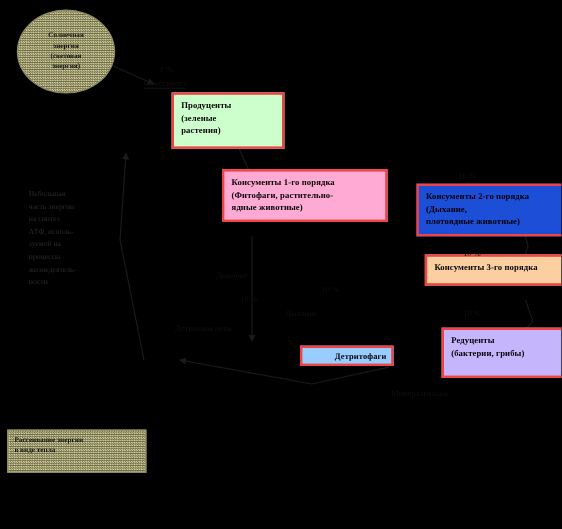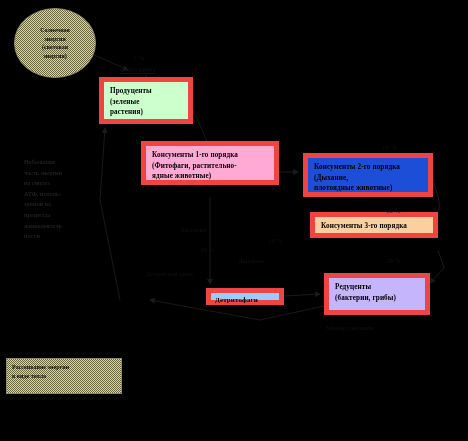--- a/index.html
+++ b/index.html
@@ -13,27 +13,28 @@
     height: 441px;
     background: #000000;
     font-family: "Liberation Serif", "DejaVu Serif", serif;
     overflow: hidden;
   }
 
   
   .node {
     position: absolute;
     box-sizing: border-box;
-    border: 5px solid #ef4444;
+    border: 2px solid #ef4444;
     color: #000000;
     font-weight: bold;
     font-size: 7.2px;
     line-height: 10.5px;
     padding: 4px 5px 3px 6px;
     letter-spacing: 0.1px;
+    margin-left: 44px;
   }
   .node .ln { display: block; white-space: nowrap; }
 
   
   .sun {
     position: absolute;
     left: 14px;
     top: 8px;
     width: 80px;
     height: 68px;
@@ -55,21 +56,21 @@
   }
   .sun .ln { display: block; white-space: nowrap; }
 
   
   .producers   { left: 99px;  top: 77px;  width: 94px;  height: 47px; background: #ccffcc; }
   .consumers1  { left: 141px; top: 141px; width: 138px; height: 44px; background: #ffaad5; }
   .consumers2  { left: 303px; top: 153px; width: 130px; height: 44px; background: #1d4ed8; }
   .consumers3  { left: 310px; top: 212px; width: 128px; height: 26px; background: #fbcfa0; }
   .reducers    { left: 324px; top: 273px; width: 106px; height: 42px; background: #c4b5fd; }
   .detrito     { left: 206px; top: 288px; width: 78px;  height: 17px; background: #99ccff;
-                 font-size: 7px; line-height: 11px; padding: 2px 4px; text-align: left; }
+                 font-size: 7px; line-height: 11px; padding: 2px 4px; text-align: right; }
 
   
   .infobox {
     position: absolute;
     left: 6px; top: 358px;
     width: 116px; height: 36px;
     box-sizing: border-box;
     background: #b8b48a;
     background-image:
       repeating-conic-gradient(#d8d4a8 0deg 90deg, #6a6840 90deg 180deg);

